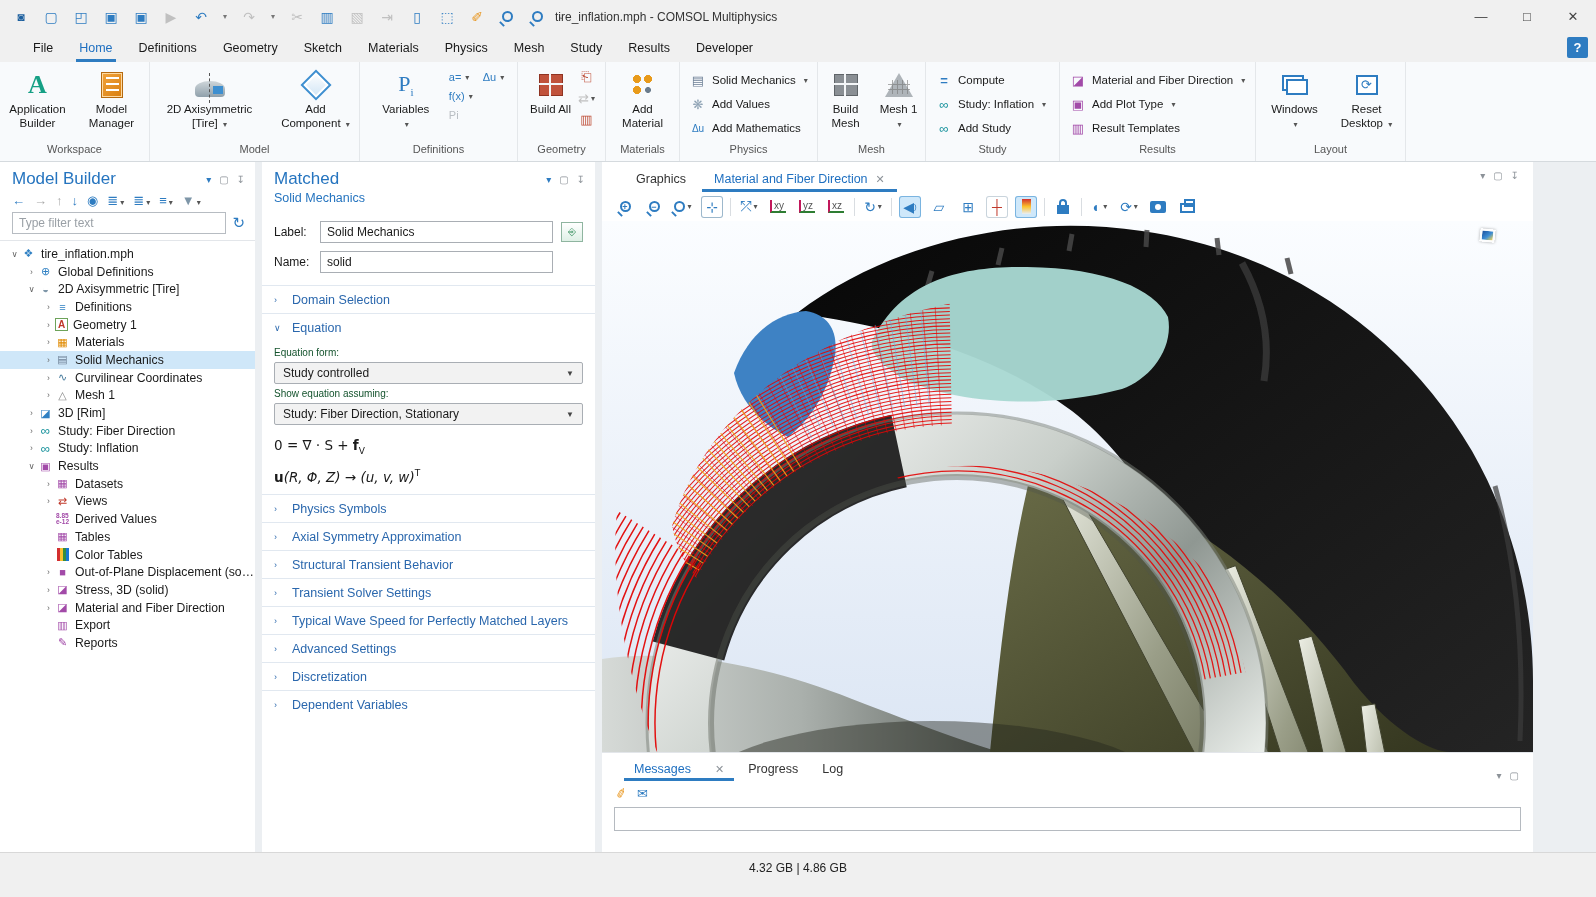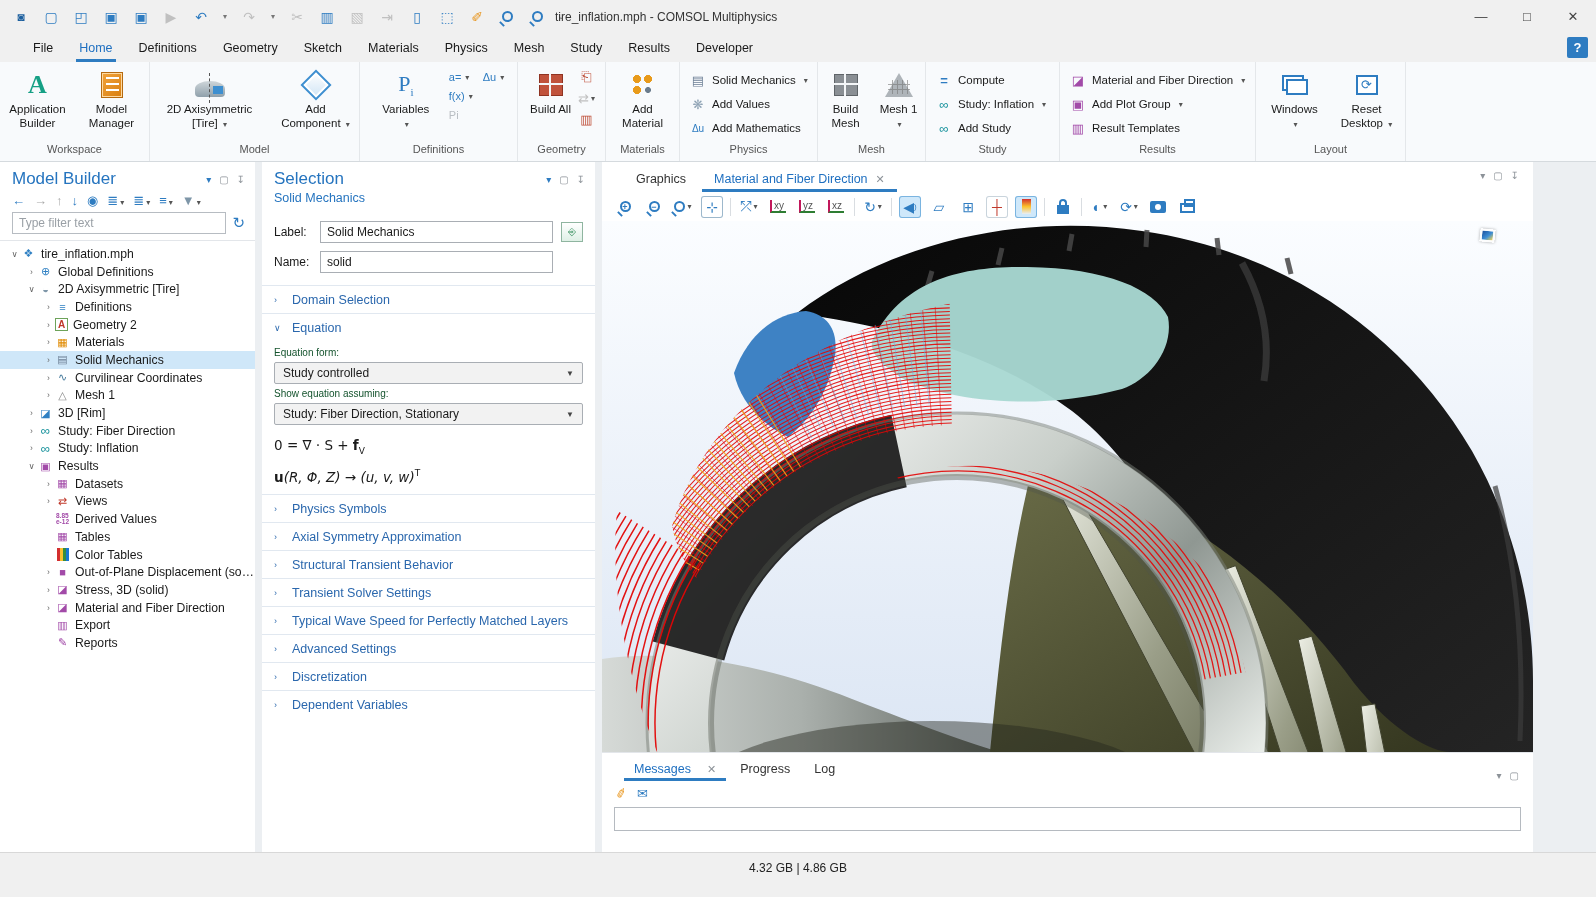--- a/index.html
+++ b/index.html
@@ -123,21 +123,21 @@
   .camic::before{content:"";position:absolute;left:5px;top:3px;width:6px;height:6px;background:#fff;border-radius:50%}
   .prnic{width:15px;height:10px;background:#fff;border:2px solid #2e7cc1;position:relative;margin-top:3px}
   .prnic::before{content:"";position:absolute;left:2px;top:-6px;width:7px;height:4px;border:2px solid #2e7cc1}
   .legic{width:9px;height:15px;background:linear-gradient(#d32f2f,#fbc02d,#e8eef4)}
   #viewport{position:relative;height:531px;overflow:hidden}
   #viewport svg{display:block}
   #vp-corner-icon{position:absolute;right:38px;top:8px;width:15px;height:13px;background:linear-gradient(135deg,#1a4f9c,#3f8fd4 55%,#ffd94d);border:2px solid #fdfdfd;box-shadow:0 0 3px rgba(0,0,0,.35);transform:rotate(6deg)}
   
   #messages{height:100px;background:#fff;border-top:1px solid #e3e6ea;position:relative}
   #msg-tabs{height:28px;display:flex;align-items:flex-end;padding-left:20px}
-  .mtab{padding:0 12px 5px;font-size:12.5px;color:#333;position:relative;display:flex;gap:16px;align-items:center}
+  .mtab{padding:0 12px 5px;font-size:12.5px;color:#333;position:relative;display:flex;gap:24px;align-items:center}
   .mtab.active{color:#1e6fc0}
   .mtab.active::after{content:"";position:absolute;left:2px;right:2px;bottom:0;height:3px;background:#2e7cc1}
   #msg-toolbar{height:24px;display:flex;align-items:center;gap:10px;padding-left:14px}
   .brushic{color:#e8941a;font-size:13px;transform:rotate(-15deg)}
   .envic{color:#2e7cc1;font-size:13px}
   #msg-box{margin:2px 12px 0;height:24px;border:1px solid #b5bac0;background:#fff}
   
   #statusbar{position:absolute;left:0;top:852px;width:1596px;height:45px;background:#f0f0f0;border-top:1px solid #d8d8d8;display:flex;justify-content:center;padding-top:8px;font-size:12px;color:#222}
 </style>
 </head>
@@ -340,21 +340,21 @@
   </div>
   <div class="rgroup" style="width:196px">
     <div class="rbody" style="flex-direction:column;align-items:flex-start;padding-left:10px;gap:0">
       <span class="smallrow">
           <span class="si" style="color:#a24aa8">◪</span>
           <span>Material and Fiber Direction</span>
           <span class="car">▾</span>
         </span>
       <span class="smallrow">
           <span class="si" style="color:#a24aa8">▣</span>
-          <span>Add Plot Group</span>
+          <span>Add Plot Type</span>
           <span class="car">▾</span>
         </span>
       <span class="smallrow">
           <span class="si" style="color:#a24aa8">▥</span>
           <span>Result Templates</span>
         </span>
     </div>
     <div class="rlabel">Results</div>
   </div>
   <div class="rgroup" style="width:150px">
@@ -420,21 +420,21 @@
           <span class="tlab">2D Axisymmetric [Tire]</span>
         </div>
       <div class="trow d2">
           <span class="texp">›</span>
           <span class="tic i-defs">≡</span>
           <span class="tlab">Definitions</span>
         </div>
       <div class="trow d2">
           <span class="texp">›</span>
           <span class="tic i-geom">A</span>
-          <span class="tlab">Geometry 2</span>
+          <span class="tlab">Geometry 1</span>
         </div>
       <div class="trow d2">
           <span class="texp">›</span>
           <span class="tic i-mat">▦</span>
           <span class="tlab">Materials</span>
         </div>
       <div class="trow d2 sel">
           <span class="texp">›</span>
           <span class="tic i-solid">▤</span>
           <span class="tlab">Solid Mechanics</span>
@@ -520,21 +520,21 @@
           <span class="texp"></span>
           <span class="tic i-res">✎</span>
           <span class="tlab">Reports</span>
         </div>
     </div>
   </div>
   <div class="vsplit"></div>
 
   <div id="settings-panel" class="panel">
     <div class="phead">
-      <span class="ptitle">Selection</span>
+      <span class="ptitle">Matched</span>
       <span class="pctl">
         <span style="color:#2e7cc1">▾</span>
         <span>▢</span>
         <span>↧</span>
       </span>
     </div>
     <div class="psub">Solid Mechanics</div>
     <div class="field-row" style="margin-top:6px">
       <label>Label:</label>
       <input type="text" value="Solid Mechanics" style="">

